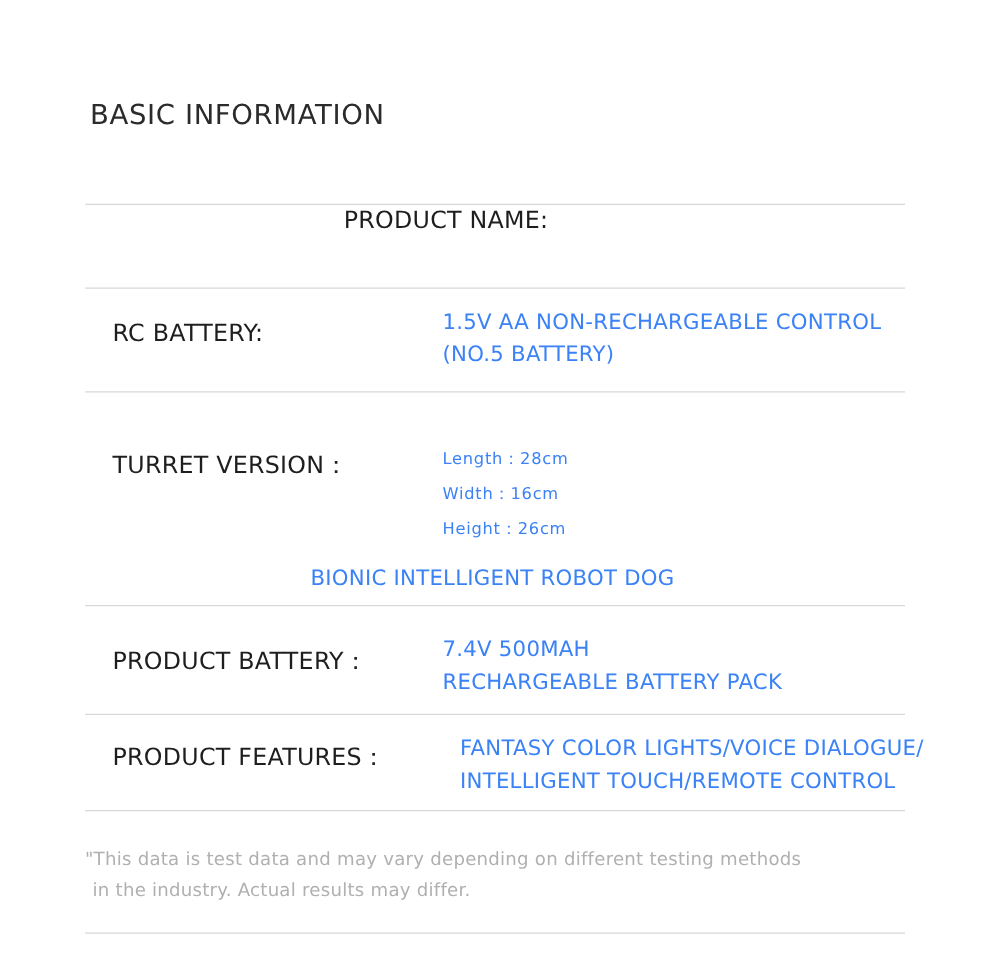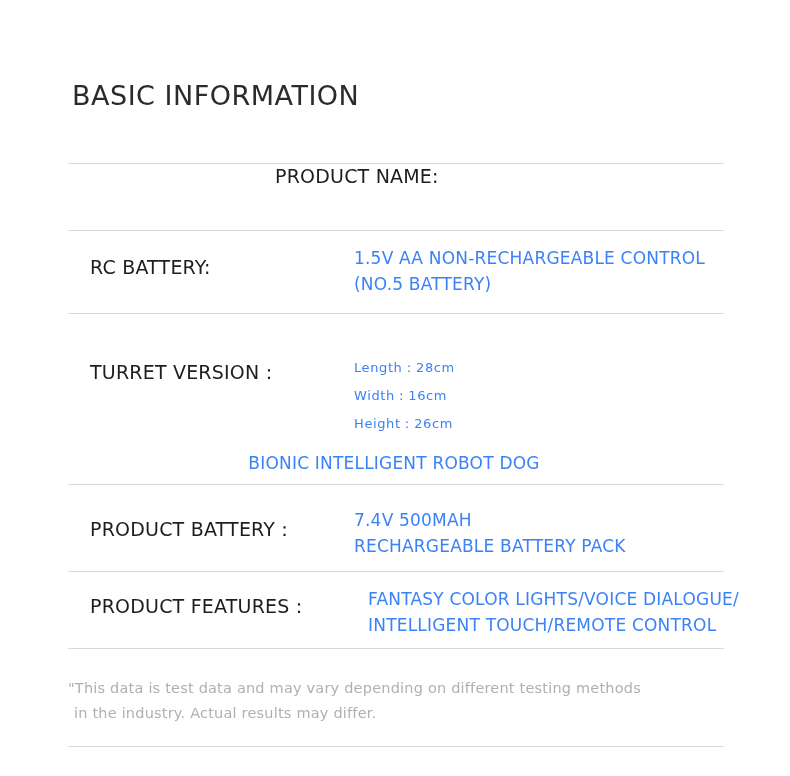--- a/index.html
+++ b/index.html
@@ -17,21 +17,21 @@
     position: relative;
     width: 790px;
     height: 776px;
     background: #ffffff;
     box-sizing: border-box;
   }
   .title {
     position: absolute;
     left: 72px;
     top: 80px;
-    font-size: 27px;
+    font-size: 22px;
     letter-spacing: 0.5px;
     color: #2b2b2b;
     font-weight: 400;
     font-family: "DejaVu Sans", sans-serif;
   }
   .table {
     position: absolute;
     left: 68px;
     top: 163px;
     width: 656px;

